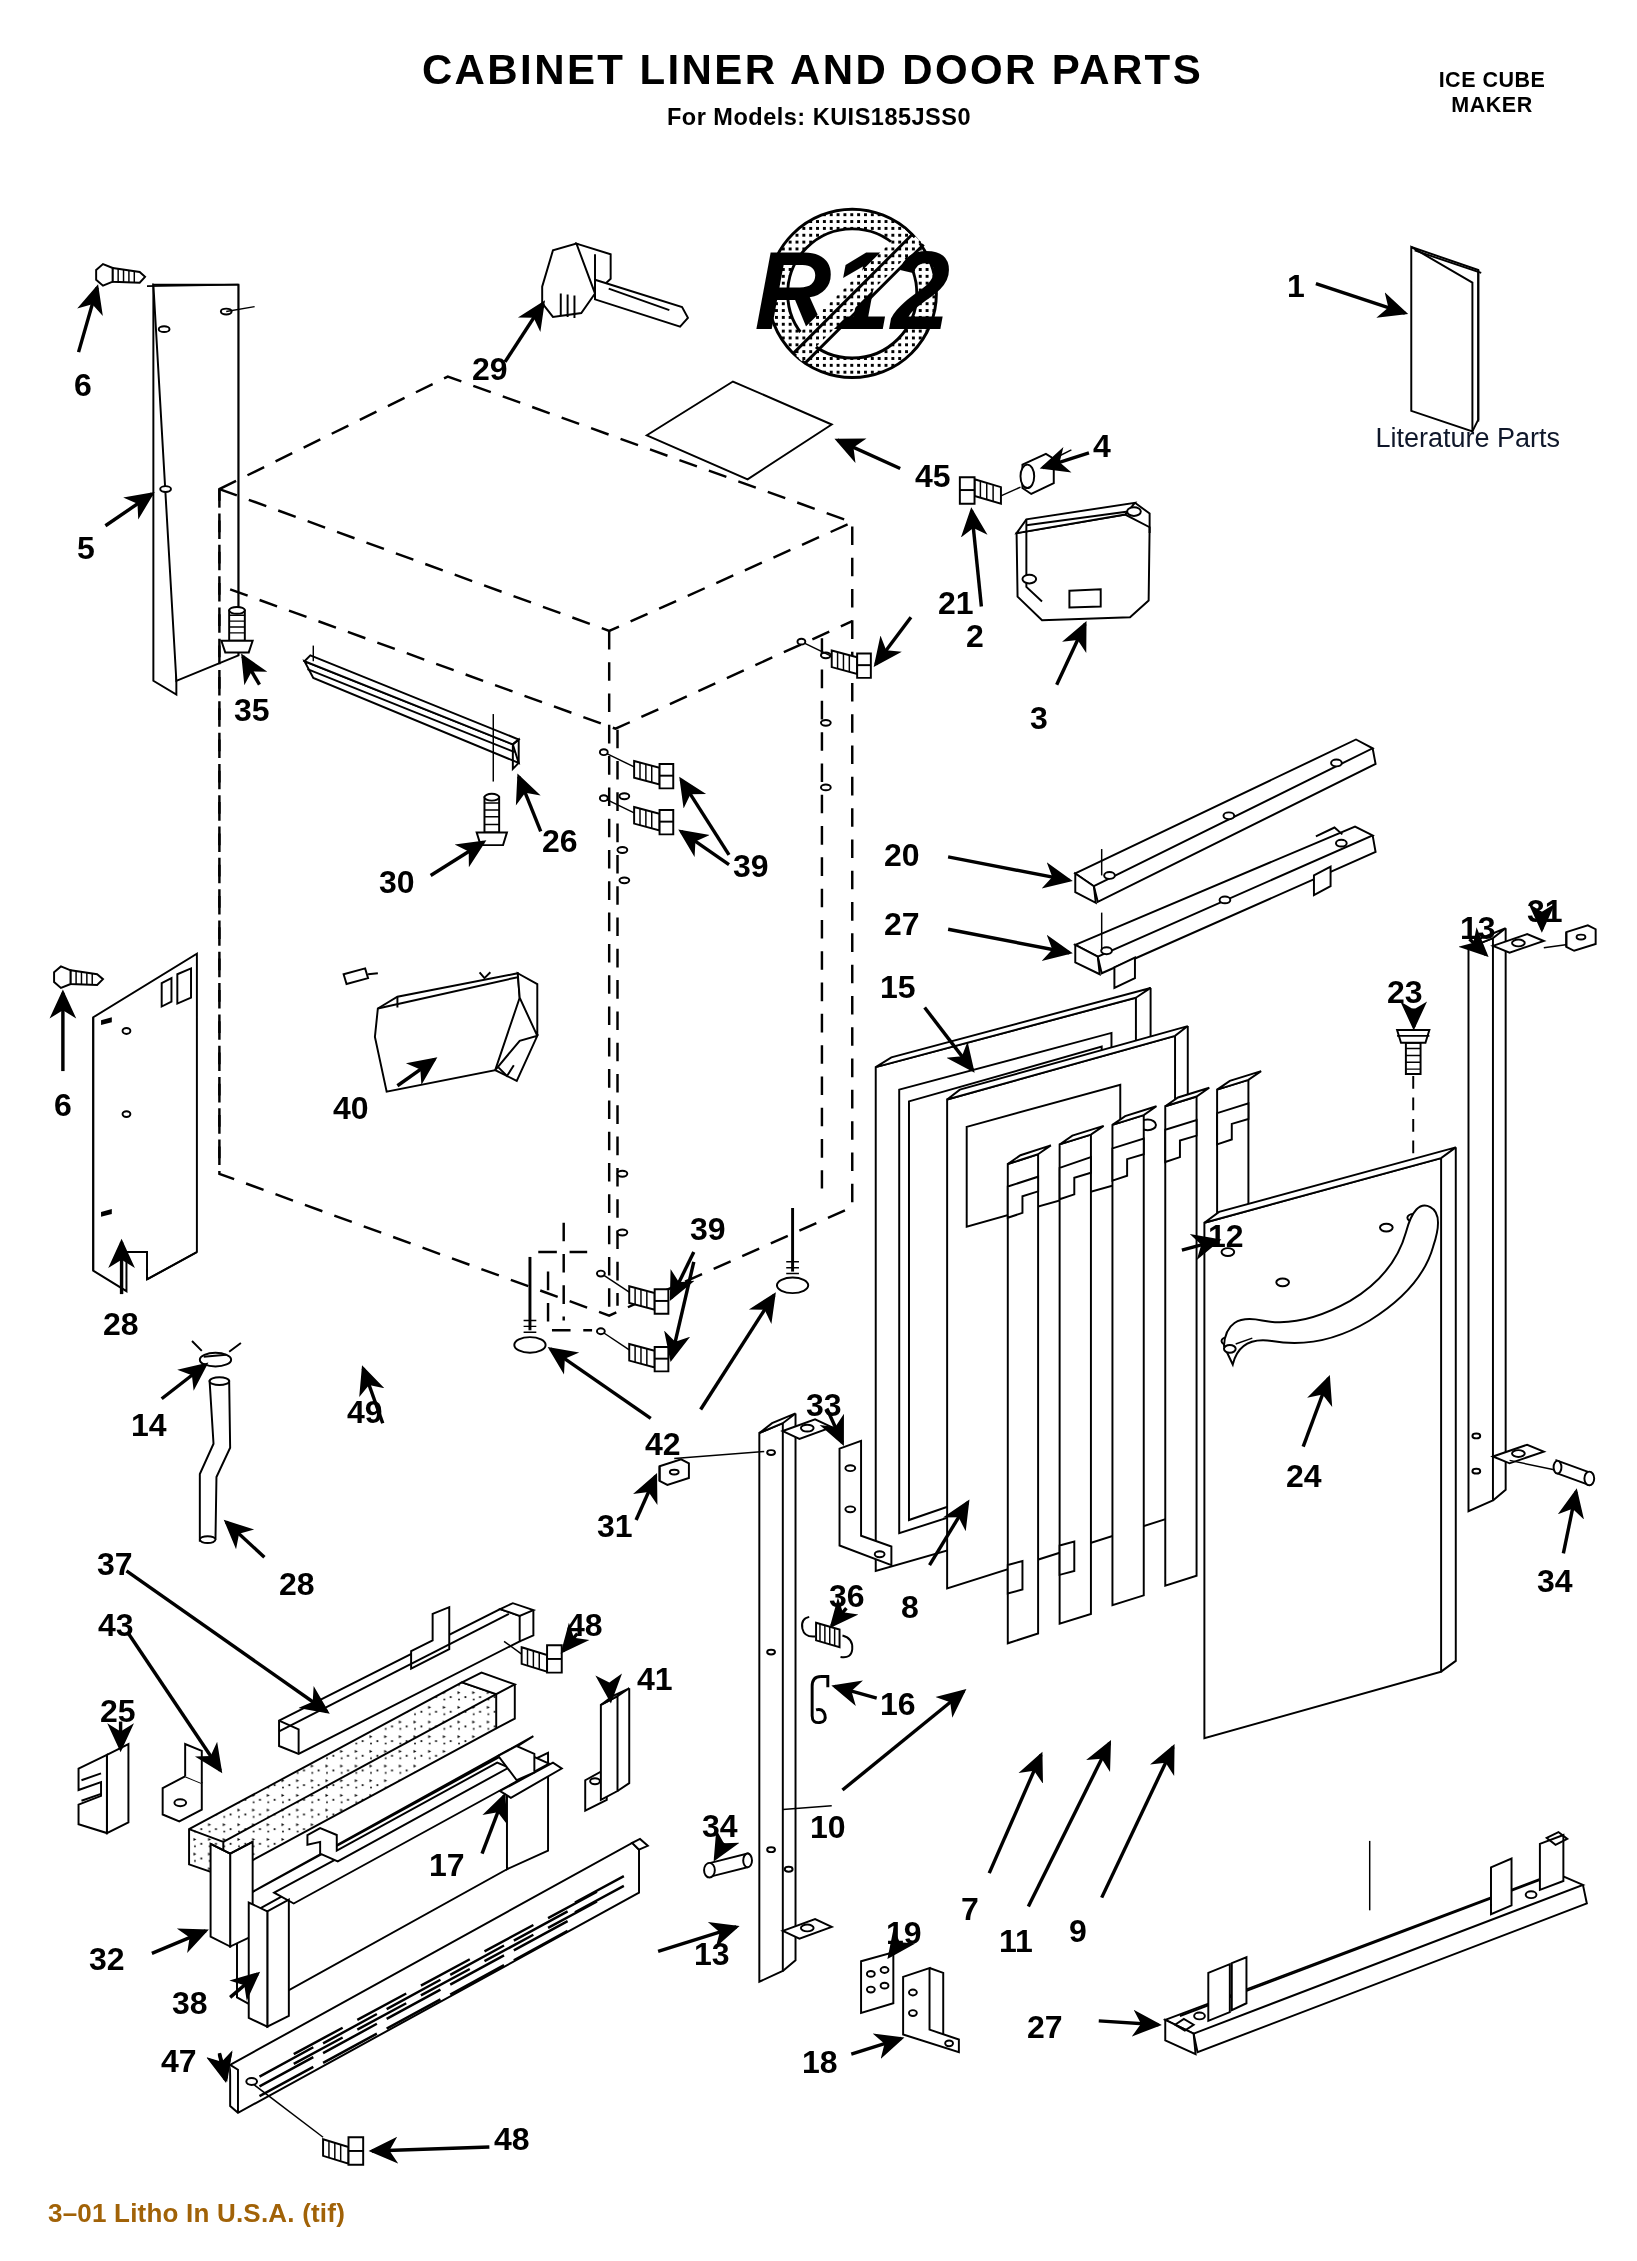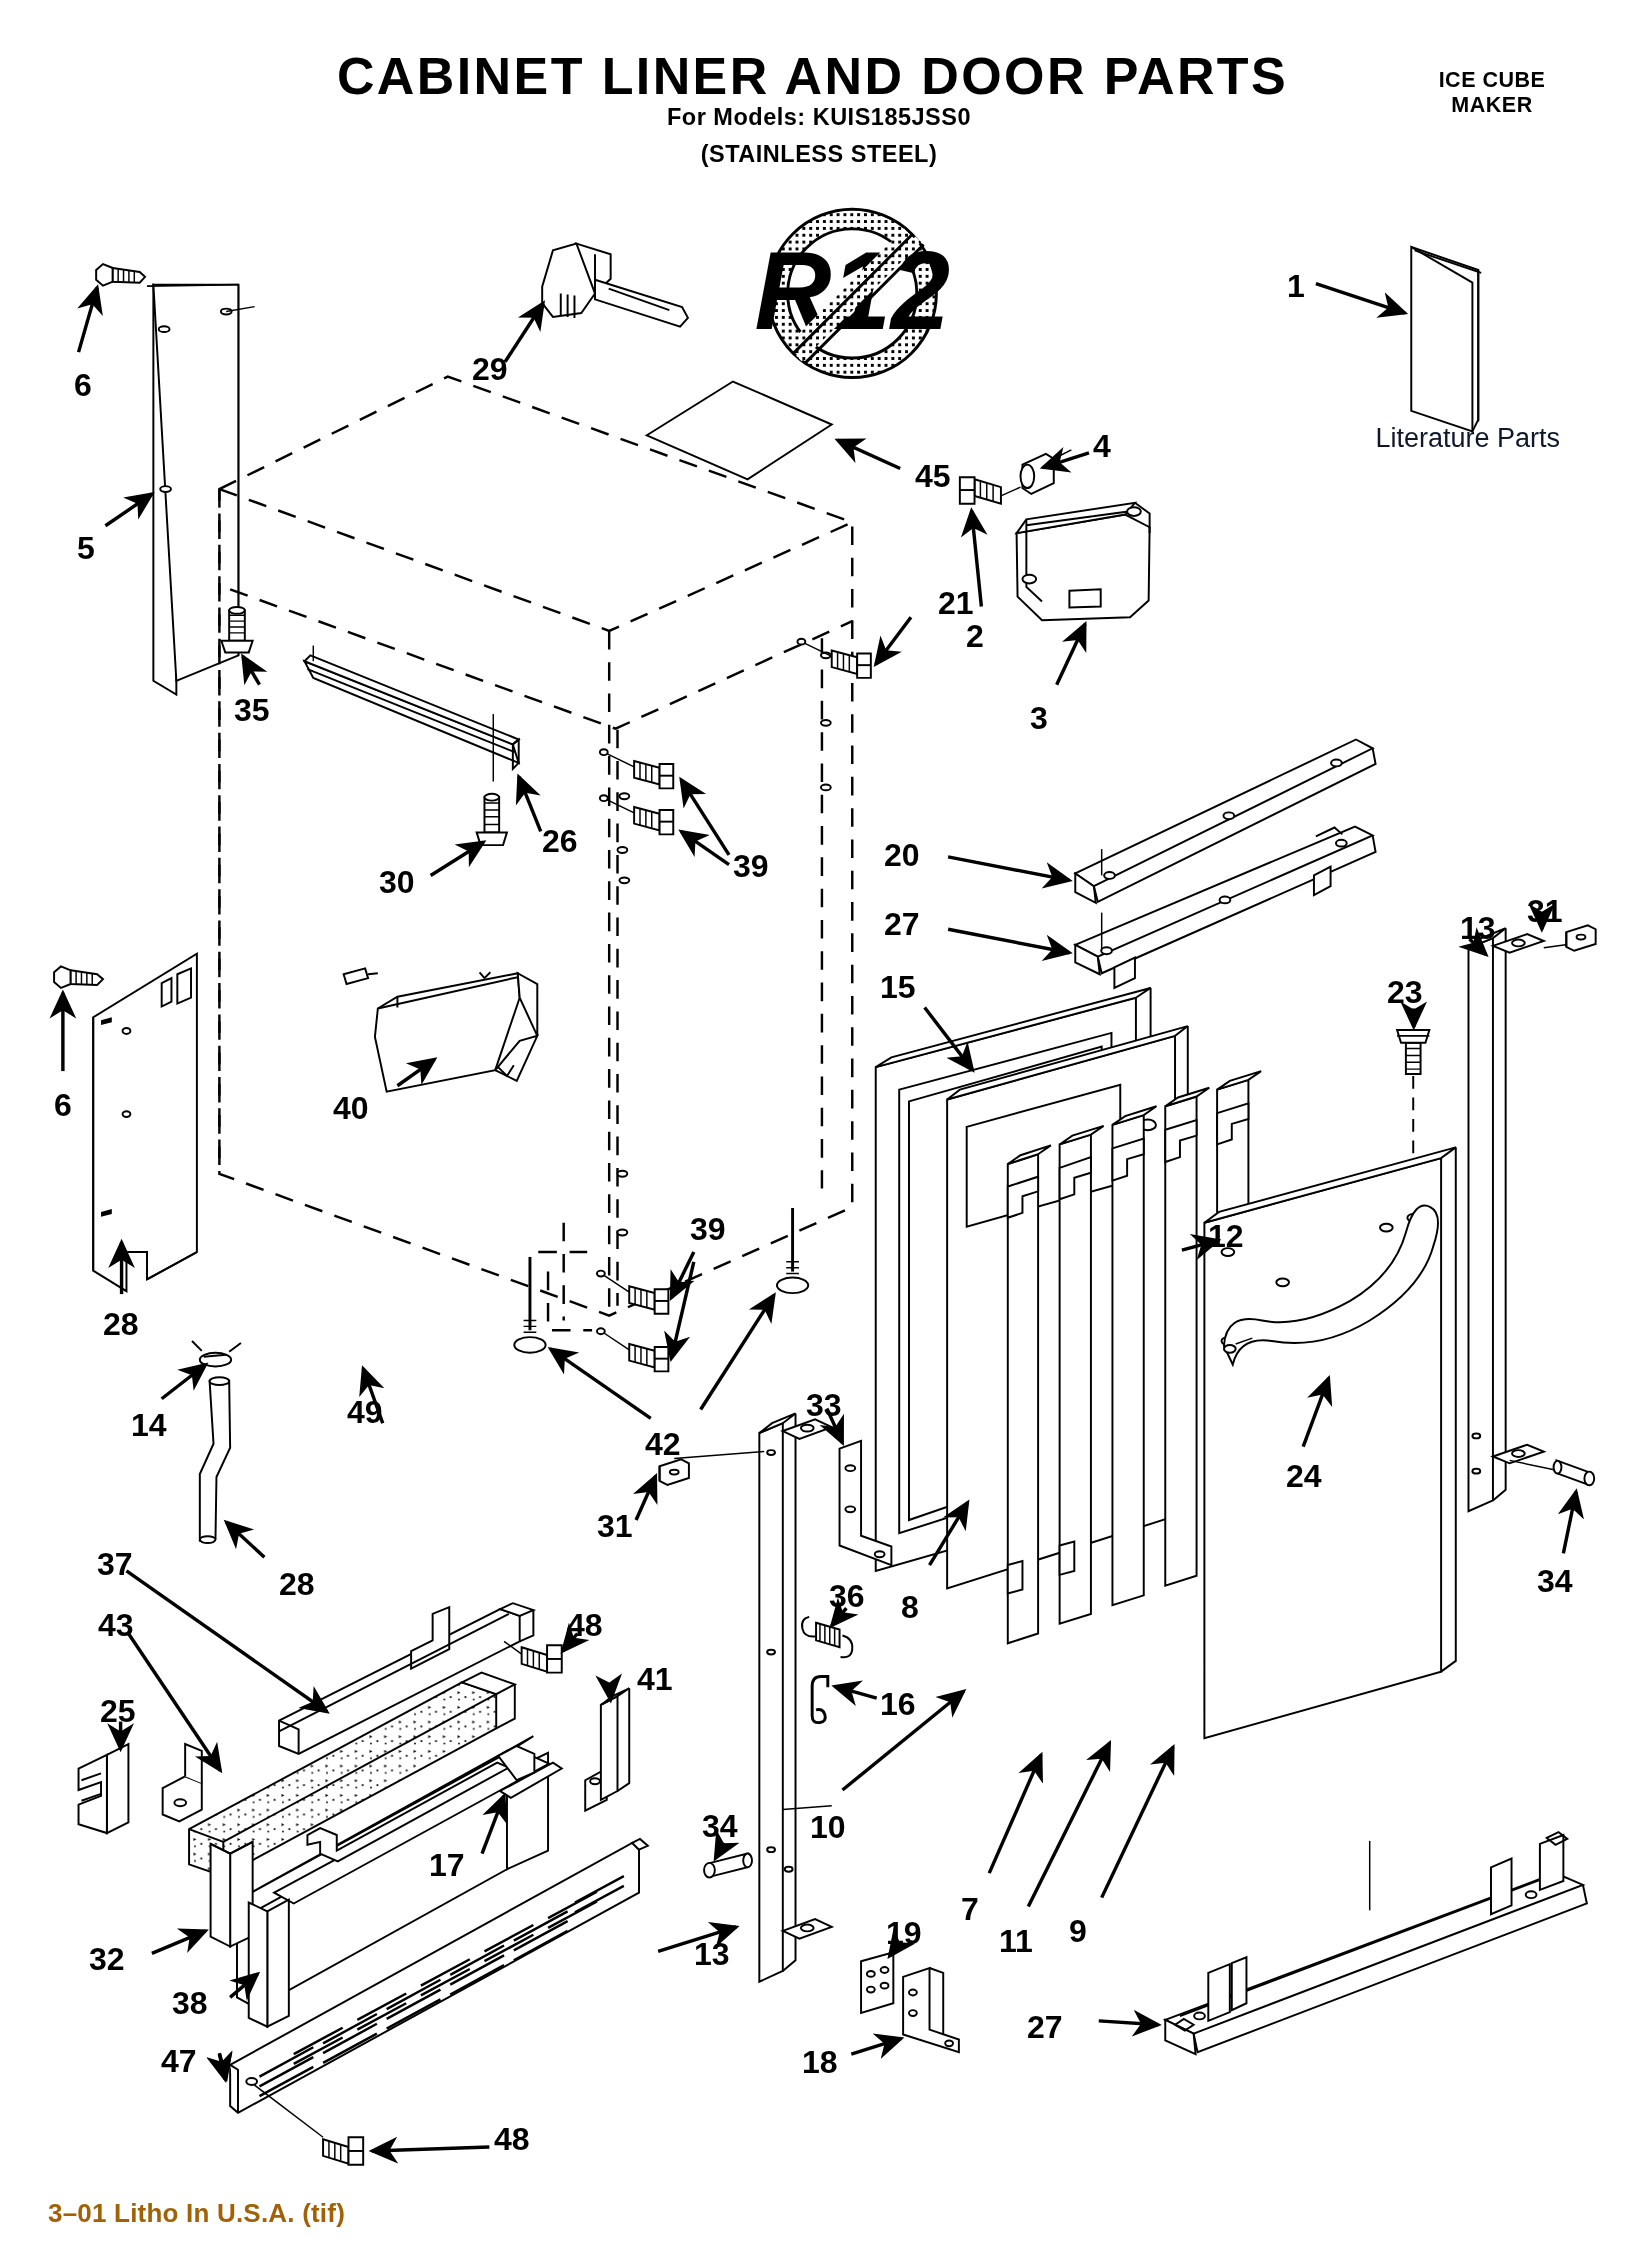--- a/index.html
+++ b/index.html
@@ -23,21 +23,21 @@
     position: absolute;
     text-align: center;
     color: #000;
     white-space: nowrap;
     font-weight: bold;
     letter-spacing: 1px;
   }
   #title {
     left: 0; right: 13px;
     top: 46px;
-    font-size: 52px;
+    font-size: 42px;
     letter-spacing: 2.4px;
     font-family: "Liberation Sans", sans-serif;
   }
   #subtitle {
     left: 0; right: 0;
     top: 104px;
     font-size: 23.5px;
     letter-spacing: 0.5px;
   }
   #subtitle2 {
@@ -112,21 +112,20 @@
     font-family: "Liberation Sans", sans-serif;
   }
 </style>
 </head>
 <body>
 
 <div id="sheet">
 
   <div class="hdr" id="title">CABINET LINER AND DOOR PARTS</div>
   <div class="hdr" id="subtitle">For Models: KUIS185JSS0</div>
-  <div class="hdr" id="subtitle2">(STAINLESS STEEL)</div>
   <div class="hdr" id="icemaker">ICE CUBE MAKER</div>
   <div id="litparts">Literature Parts</div>
   <div id="footer">3–01 Litho In U.S.A. (tif)</div>
 
   <div class="kitchenaid-badge" style="left:507px; top:1796px;">KitchenAid</div>
 
   <svg id="art" viewBox="0 0 3348 4623" xmlns="http://www.w3.org/2000/svg">
 
     <defs>
       <pattern id="dotring" width="14" height="14" patternUnits="userSpaceOnUse">

